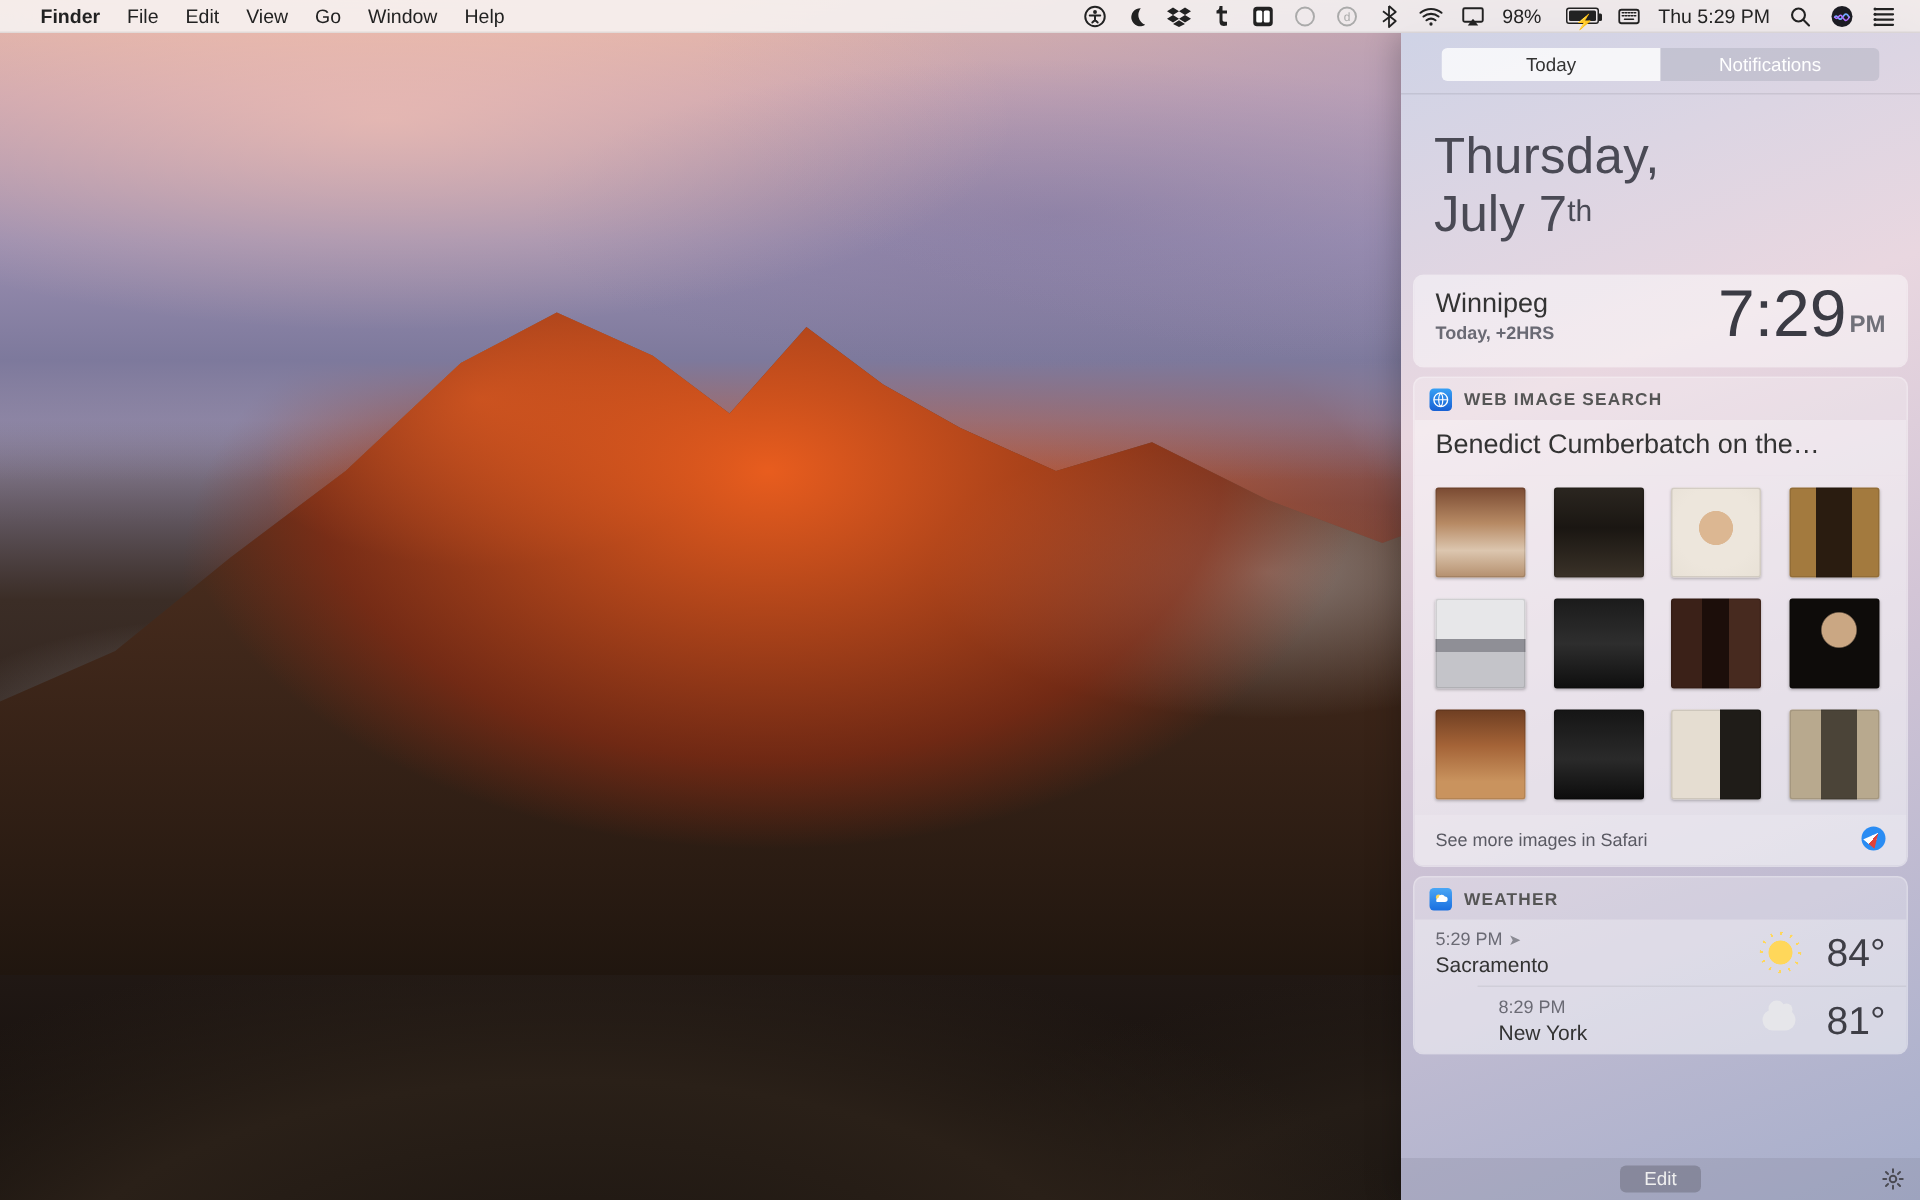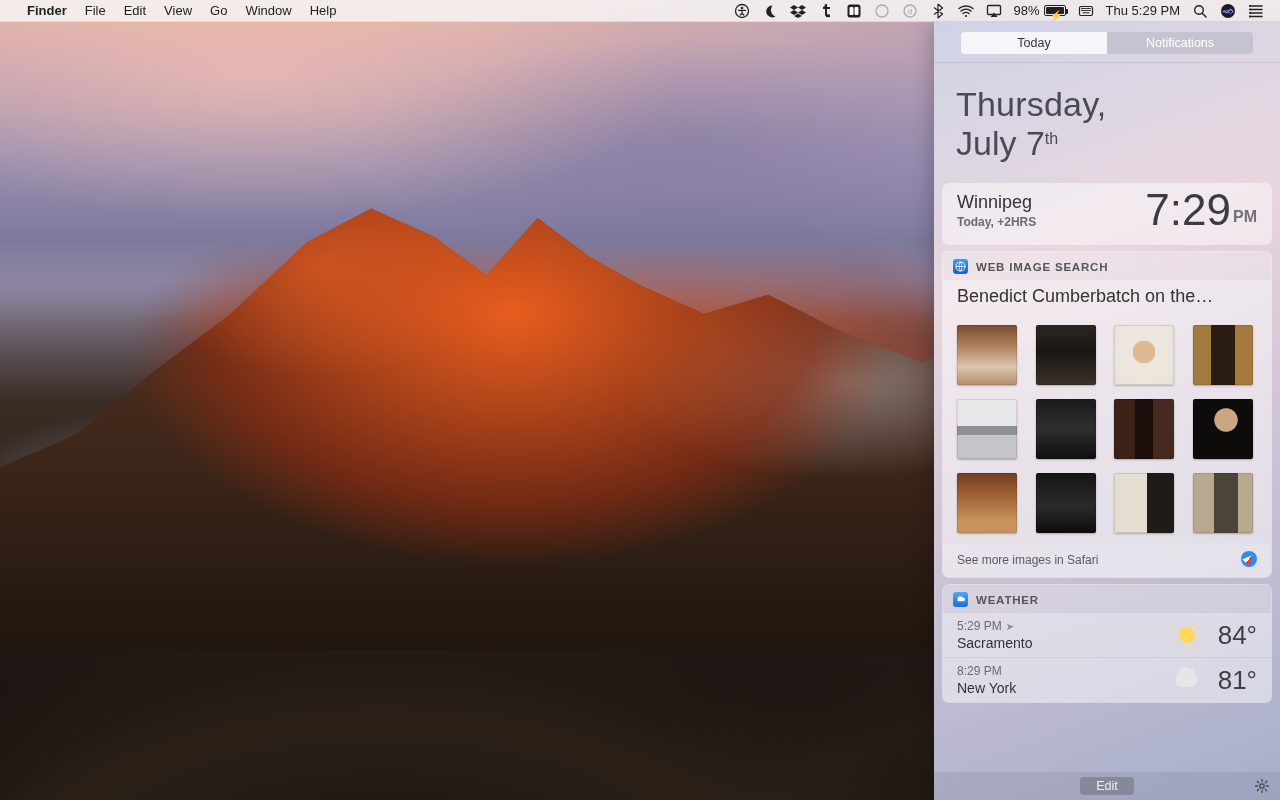--- a/index.html
+++ b/index.html
@@ -49,21 +49,21 @@
     border-bottom: 1px solid rgba(0,0,0,.08);
     z-index: 50;
   }
   .menubar .left, .menubar .right { display: flex; align-items: center; gap: 0; }
   .menubar .left .m { padding: 0 9px; line-height:22px; cursor:default; }
   .menubar .left .m.bold { font-weight: 700; }
   .apple { font-size: 15px; padding-right: 6px; line-height:22px; }
   .menubar .right .r { padding: 0 6px; display:flex; align-items:center; line-height:22px; }
   .menubar .right .r.txt { font-size:13px; }
   .menubar svg { display:block; }
-  .batt { display:flex; align-items:center; gap:4px; }
+  .batt { display:flex; align-items:center; gap:16px; }
   .battbox { width:22px; height:11px; border:1px solid #222; border-radius:2px; position:relative; }
   .battbox::after { content:""; position:absolute; right:-3px; top:3px; width:2px; height:5px; background:#222; border-radius:0 1px 1px 0;}
   .battfill { position:absolute; left:1px; top:1px; bottom:1px; width:90%; background:#222; border-radius:1px;}
   .battbolt { position:absolute; left:6px; top:-1px; font-size:10px; color:#fff; }
 
   
   .nc {
     position: absolute; top: 22px; right: 0; bottom: 0; width: 346px;
     background: linear-gradient(160deg, #cfd3e6 0%, #e9d7e0 30%, #d3c5d6 55%, #a6aecb 100%);
     box-shadow: -2px 0 20px rgba(0,0,0,.25);
@@ -72,21 +72,21 @@
   .nc-seg-wrap { display:flex; justify-content:center; padding:10px 0 8px; }
   .nc-seg { display:flex; width: 292px; height:22px; border-radius:4px; overflow:hidden; font-size:12.5px; }
   .nc-seg .seg { flex:1; display:flex; align-items:center; justify-content:center; cursor:default; }
   .nc-seg .seg.active { background: rgba(255,255,255,.78); color:#333; }
   .nc-seg .seg.inactive { background: rgba(180,180,195,.55); color:#fff; }
   .nc-divider { height:1px; background: rgba(0,0,0,.08); margin: 0; }
 
   .nc-date { padding: 22px 22px 20px; }
   .nc-date .d1 { font-size: 34px; font-weight:300; color:#4a4a55; letter-spacing:.2px; }
   .nc-date .d2 { font-size: 34px; font-weight:300; color:#4a4a55; }
-  .nc-date sup { font-size: 16px; vertical-align: top; position:relative; top:6px; }
+  .nc-date sup { font-size: 20px; vertical-align: top; position:relative; top:6px; }
 
   .widget { margin: 0 8px 6px; background: rgba(255,255,255,.28); border-radius: 7px; overflow:hidden; border:1px solid rgba(255,255,255,.25); }
   .w-head { display:flex; align-items:center; gap:8px; padding:7px 10px 6px; font-size:11.5px; letter-spacing:.8px; font-weight:600; color:#555; }
   .w-head .wicon { width:15px; height:15px; border-radius:3px; display:flex; align-items:center; justify-content:center; font-size:10px; color:#fff; }
   .w-body { background: rgba(255,255,255,.28); }
 
   
   .clock-body { display:flex; justify-content:space-between; align-items:center; padding: 4px 14px 12px; }
   .clock-left .city { font-size:18px; color:#333; }
   .clock-left .off  { font-size:12px; color:#6a6a74; margin-top:2px;font-weight:bold; }
@@ -112,21 +112,21 @@
   .th.f{background:linear-gradient(#1b1b1b,#2e2e2e 50%,#0e0e0e);}
   .th.g{background:linear-gradient(90deg,#3b2118 0 35%,#1c0e0a 35% 65%,#472a1f 65%);}
   .th.h{background:radial-gradient(circle at 55% 35%,#caa783 0 22%,#0e0c0a 24% 100%);}
   .th.i{background:linear-gradient(#6e3e22,#a46337 40%,#c9935e 80%);}
   .th.j{background:linear-gradient(#151515,#2a2a2a 55%,#0c0c0c);}
   .th.k{background:linear-gradient(90deg,#e5ddd1 0 55%,#1f1c18 55%);}
   .th.l{background:linear-gradient(90deg,#b8a98e 0 35%,#4b4438 35% 75%,#b8a98e 75%);}
 
   
   .wx-row { display:flex; justify-content:space-between; align-items:center; padding: 6px 14px; }
-  .wx-row + .wx-row { border-top:1px solid rgba(0,0,0,.06); }
+  .wx-row + .wx-row { border-top:1px solid rgba(0,0,0,.06);margin-left:42px; }
   .wx-left .tm { font-size:12px; color:#6a6a74; }
   .wx-left .loc { font-size:14px; color:#333; margin-top:2px; }
   .wx-right { display:flex; align-items:center; gap:12px; }
   .wx-right .temp { font-size:26px; font-weight:300; color:#3e3e46; min-width:48px; text-align:right;}
   .sun-ic { width:20px; height:20px; border-radius:50%; background: radial-gradient(circle,#ffd75a 0 55%, transparent 58%); box-shadow:0 0 0 2px rgba(255,215,90,0); position:relative;}
   .sun-ic::before{content:"";position:absolute;inset:-4px;border-radius:50%;background:repeating-conic-gradient(#ffd75a 0 6deg, transparent 6deg 30deg);mask:radial-gradient(circle,transparent 0 58%,#000 60%);}
   .cloud-ic { width:22px; height:14px; background:#e6e6ea; border-radius:8px; position:relative;}
   .cloud-ic::before{content:"";position:absolute;width:11px;height:11px;background:#e6e6ea;border-radius:50%;left:4px;top:-6px;}
   .cloud-ic::after{content:"";position:absolute;width:8px;height:8px;background:#e6e6ea;border-radius:50%;left:12px;top:-4px;}
   .locarrow{ font-size:10px; color:#8a8a93; margin-left:4px;}

